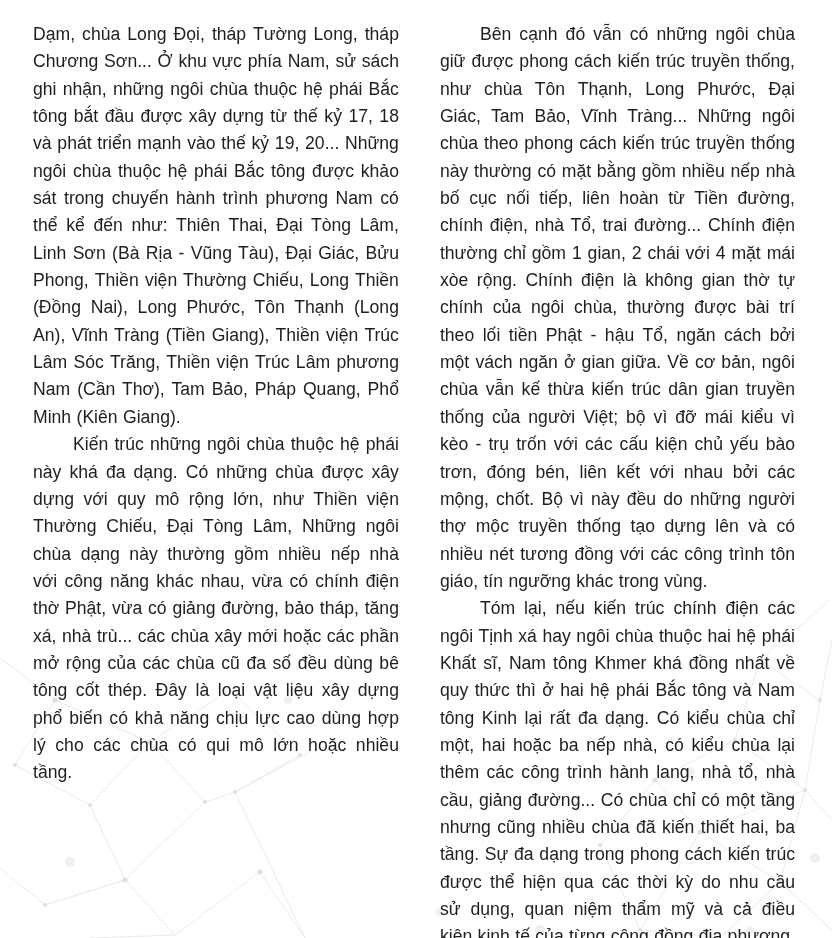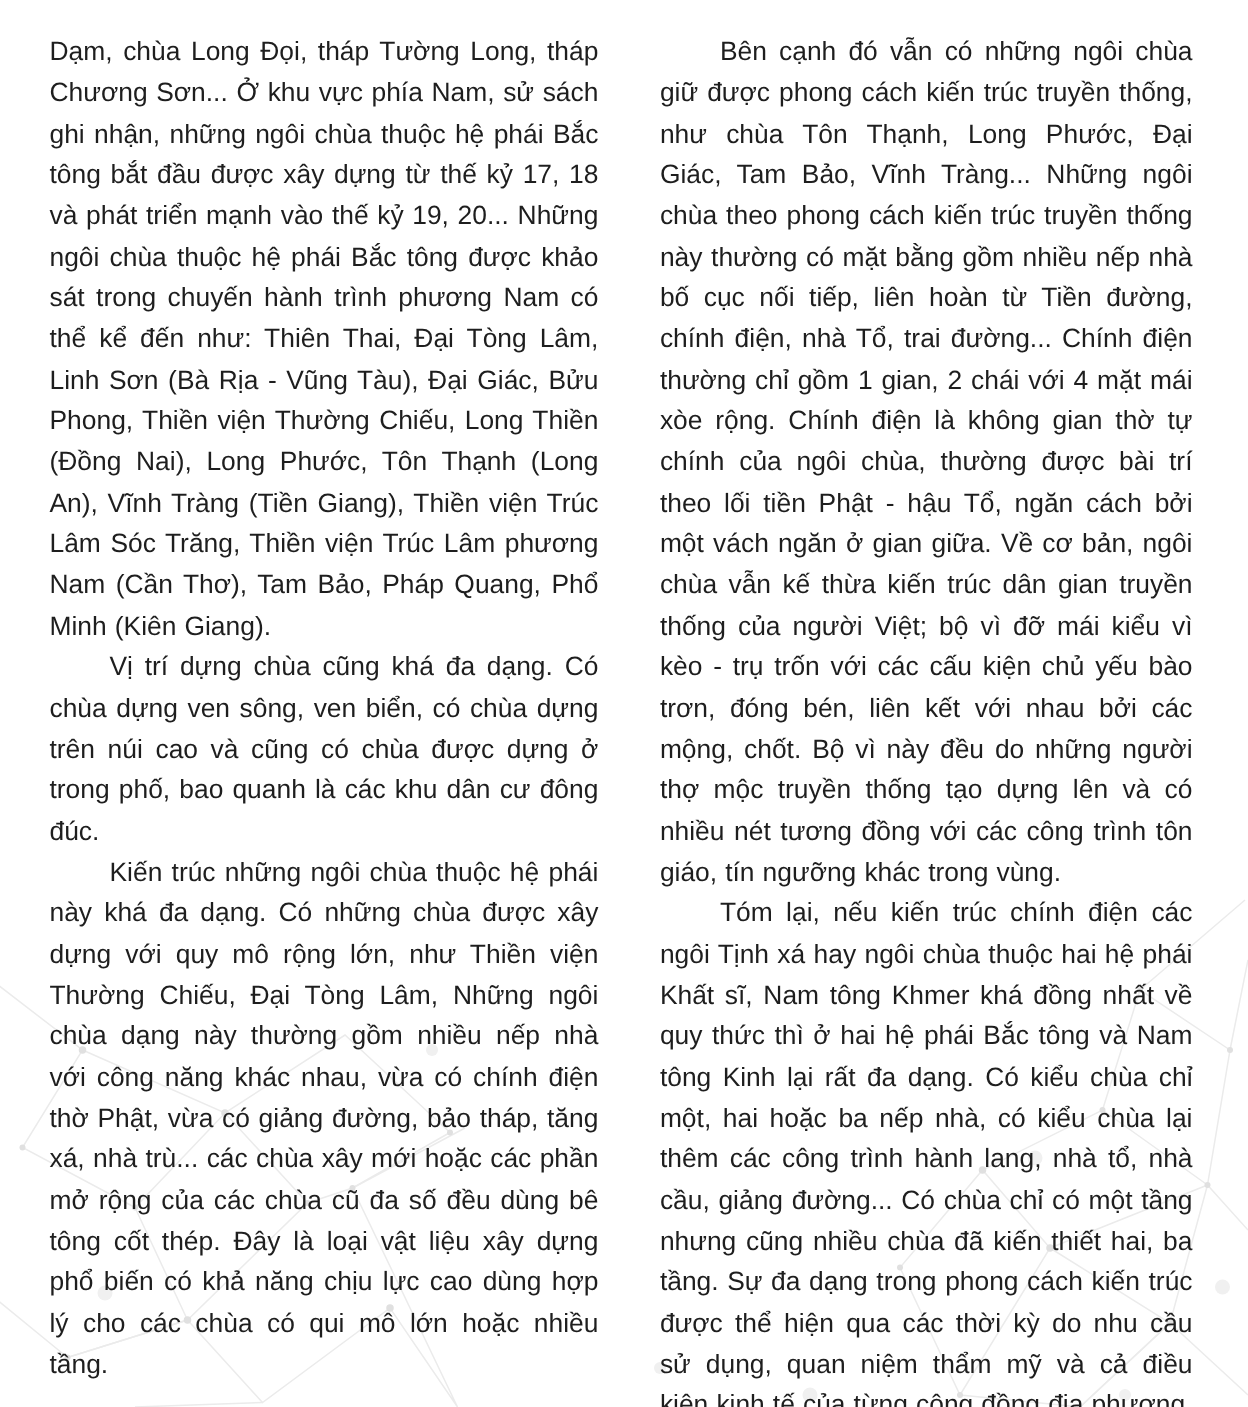--- a/index.html
+++ b/index.html
@@ -96,20 +96,19 @@
       <circle cx="540" cy="930" r="5"></circle>
     <circle cx="690" cy="772" r="5"></circle>
       <circle cx="815" cy="858" r="5"></circle>
     <circle cx="750" cy="930" r="4"></circle>
   </g>
 </svg>
 
 <div class="page">
   <div class="col col-left">
     <p>Dạm, chùa Long Đọi, tháp Tường Long, tháp Chương Sơn... Ở khu vực phía Nam, sử sách ghi nhận, những ngôi chùa thuộc hệ phái Bắc tông bắt đầu được xây dựng từ thế kỷ 17, 18 và phát triển mạnh vào thế kỷ 19, 20... Những ngôi chùa thuộc hệ phái Bắc tông được khảo sát trong chuyến hành trình phương Nam có thể kể đến như: Thiên Thai, Đại Tòng Lâm, Linh Sơn (Bà Rịa - Vũng Tàu), Đại Giác, Bửu Phong, Thiền viện Thường Chiếu, Long Thiền (Đồng Nai), Long Phước, Tôn Thạnh (Long An), Vĩnh Tràng (Tiền Giang), Thiền viện Trúc Lâm Sóc Trăng, Thiền viện Trúc Lâm phương Nam (Cần Thơ), Tam Bảo, Pháp Quang, Phổ Minh (Kiên Giang).</p>
-    <p class="indent">Vị trí dựng chùa cũng khá đa dạng. Có chùa dựng ven sông, ven biển, có chùa dựng trên núi cao và cũng có chùa được dựng ở trong phố, bao quanh là các khu dân cư đông đúc.</p>
     <p class="indent">Kiến trúc những ngôi chùa thuộc hệ phái này khá đa dạng. Có những chùa được xây dựng với quy mô rộng lớn, như Thiền viện Thường Chiếu, Đại Tòng Lâm, Những ngôi chùa dạng này thường gồm nhiều nếp nhà với công năng khác nhau, vừa có chính điện thờ Phật, vừa có giảng đường, bảo tháp, tăng xá, nhà trù... các chùa xây mới hoặc các phần mở rộng của các chùa cũ đa số đều dùng bê tông cốt thép. Đây là loại vật liệu xây dựng phổ biến có khả năng chịu lực cao dùng hợp lý cho các chùa có qui mô lớn hoặc nhiều tầng.</p>
   </div>
   <div class="col col-right">
     <p class="indent">Bên cạnh đó vẫn có những ngôi chùa giữ được phong cách kiến trúc truyền thống, như chùa Tôn Thạnh, Long Phước, Đại Giác, Tam Bảo, Vĩnh Tràng... Những ngôi chùa theo phong cách kiến trúc truyền thống này thường có mặt bằng gồm nhiều nếp nhà bố cục nối tiếp, liên hoàn từ Tiền đường, chính điện, nhà Tổ, trai đường... Chính điện thường chỉ gồm 1 gian, 2 chái với 4 mặt mái xòe rộng. Chính điện là không gian thờ tự chính của ngôi chùa, thường được bài trí theo lối tiền Phật - hậu Tổ, ngăn cách bởi một vách ngăn ở gian giữa. Về cơ bản, ngôi chùa vẫn kế thừa kiến trúc dân gian truyền thống của người Việt; bộ vì đỡ mái kiểu vì kèo - trụ trốn với các cấu kiện chủ yếu bào trơn, đóng bén, liên kết với nhau bởi các mộng, chốt. Bộ vì này đều do những người thợ mộc truyền thống tạo dựng lên và có nhiều nét tương đồng với các công trình tôn giáo, tín ngưỡng khác trong vùng.</p>
     <p class="indent">Tóm lại, nếu kiến trúc chính điện các ngôi Tịnh xá hay ngôi chùa thuộc hai hệ phái Khất sĩ, Nam tông Khmer khá đồng nhất về quy thức thì ở hai hệ phái Bắc tông và Nam tông Kinh lại rất đa dạng. Có kiểu chùa chỉ một, hai hoặc ba nếp nhà, có kiểu chùa lại thêm các công trình hành lang, nhà tổ, nhà cầu, giảng đường... Có chùa chỉ có một tầng nhưng cũng nhiều chùa đã kiến thiết hai, ba tầng. Sự đa dạng trong phong cách kiến trúc được thể hiện qua các thời kỳ do nhu cầu sử dụng, quan niệm thẩm mỹ và cả điều kiện kinh tế của từng cộng đồng địa phương.</p>
   </div>
 </div>
 
 </body></html>

